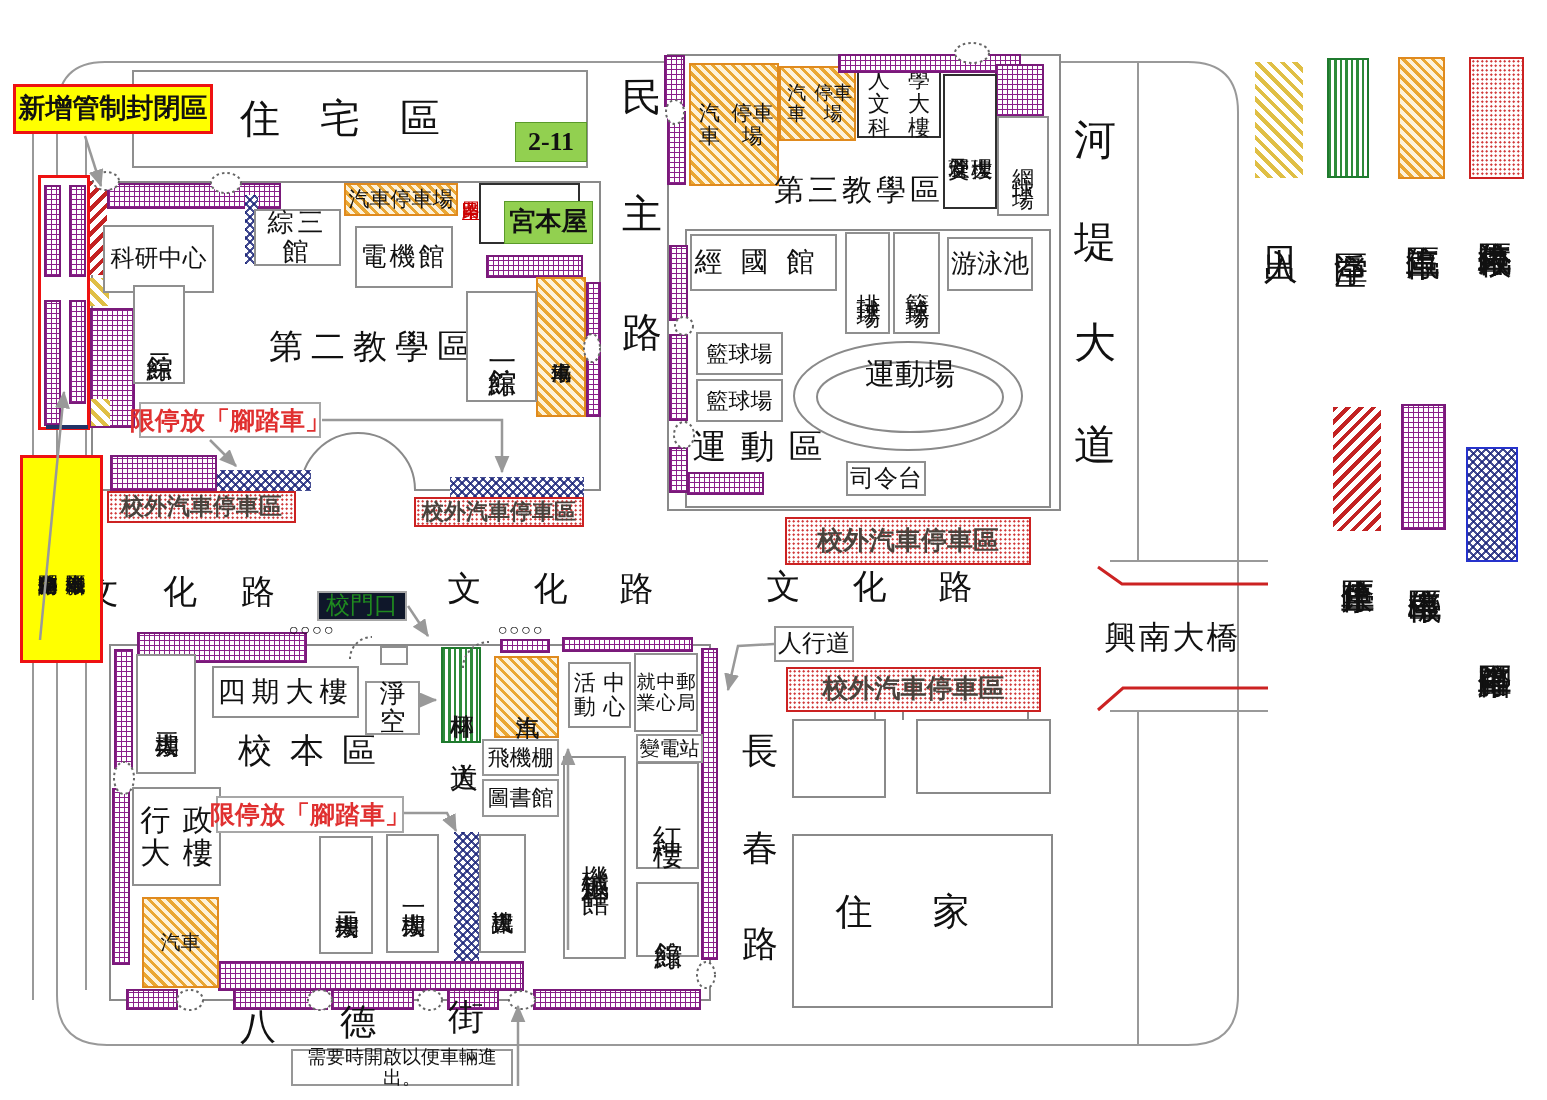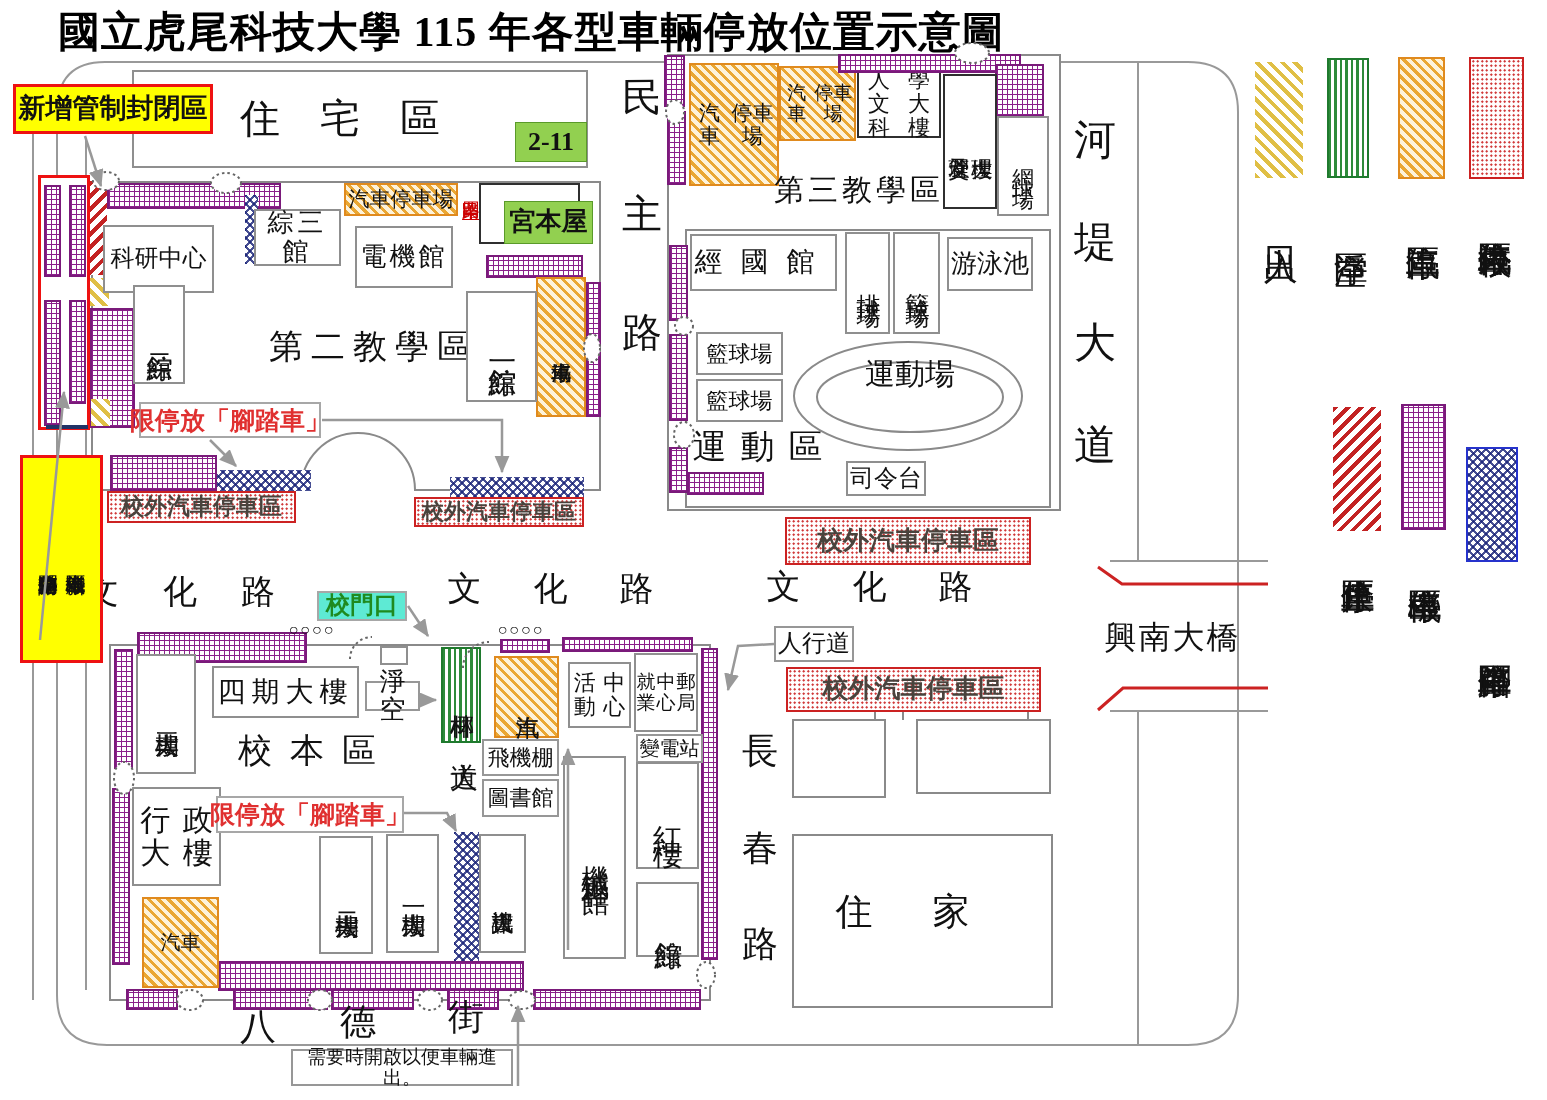--- a/index.html
+++ b/index.html
@@ -13,21 +13,21 @@
       text-align:center;color:#111;line-height:1.08;}
   .bld{background:#fff;border:2px solid #8f8f8f;}
   .bldb{background:#fff;border:2px solid #2f2f2f;}
   .vbld{background:#fff;border:2px solid #8f8f8f;writing-mode:vertical-rl;text-orientation:upright;}
   .lbl{white-space:nowrap;background:transparent;}
   .vlbl{writing-mode:vertical-rl;text-orientation:upright;justify-content:flex-start;white-space:nowrap;}
   .vroad{flex-direction:column;justify-content:space-between;}
   .vt{writing-mode:vertical-rl;text-orientation:upright;}
   .note{background:#fff;border:2px solid #979797;}
   .redlbl{background:#fff;border:2px solid #a7a7a7;color:#e03030;font-weight:bold;white-space:nowrap;}
-  .grnlbl{background:#5eead4;border:2px solid #a7a7a7;color:#1f8a1f;font-weight:bold;white-space:nowrap;}
+  .grnlbl{background:#0f172a;border:2px solid #a7a7a7;color:#1f8a1f;font-weight:normal;white-space:nowrap;}
   .ylw{background:#ffff00;border:3px solid #ee1111;font-weight:bold;white-space:nowrap;}
   .ylwv{background:#ffff00;border:3px solid #ee1111;}
   .ylwv .vcol{writing-mode:vertical-rl;text-orientation:upright;margin:0 3px;}
   .cols2{gap:0px;}
   .cols2 .vcol{writing-mode:vertical-rl;text-orientation:upright;}
   .grn{background:#92d050;border:1px solid #5a9a2a;font-weight:bold;}
   .redframe{background:#fff;border:3px solid #ee1111;}
   .bar{background:#223366;}
   
   .pat-moto{background-color:#fff;border:2px solid #7a1a7a;
@@ -82,21 +82,20 @@
       <rect x="793" y="720" width="92" height="77"></rect>
       <rect x="917" y="720" width="133" height="73"></rect>
       <rect x="793" y="835" width="259" height="172"></rect>
       <path d="M875,712 V720 M903,712 V720 M1028,712 V720" fill="none"></path>
 
       <ellipse cx="908" cy="396" rx="114" ry="54"></ellipse>
       <ellipse cx="910" cy="397" rx="93" ry="35"></ellipse>
     </g>
   </svg>
 
-  <div id="title">國立虎尾科技大學 115 年各型車輛停放位置示意圖</div>
 
   <div id="nodes">
       <div class="nd pat-ent" style="left: 1255px; top: 62px; width: 48px; height: 116px;"></div>
       <div class="nd pat-clr" style="left: 1327px; top: 58px; width: 42px; height: 120px;"></div>
       <div class="nd pat-car" style="left: 1398px; top: 57px; width: 47px; height: 122px;"></div>
       <div class="nd pat-off" style="left: 1469px; top: 57px; width: 55px; height: 122px;"></div>
       <div class="nd pat-nop" style="left: 1333px; top: 407px; width: 48px; height: 124px;"></div>
       <div class="nd pat-moto" style="left: 1401px; top: 404px; width: 45px; height: 126px;"></div>
       <div class="nd pat-bike" style="left: 1466px; top: 447px; width: 52px; height: 115px;"></div>
       <div class="nd vlbl" style="left: 1258px; top: 222px; width: 44px; height: 150px; font-size: 34px;">
@@ -299,21 +298,21 @@
       <div class="nd pat-moto" style="left: 533px; top: 989px; width: 168px; height: 21px;"></div>
       <div class="nd pat-moto" style="left: 500px; top: 639px; width: 50px; height: 14px;"></div>
       <div class="nd pat-moto" style="left: 562px; top: 637px; width: 131px; height: 15px;"></div>
       <div class="nd pat-moto" style="left: 701px; top: 648px; width: 17px; height: 312px;"></div>
       <div class="nd vbld" style="left: 136px; top: 654px; width: 60px; height: 120px; font-size: 24px;">
         <span class="lbtx">三期大樓</span>
       </div>
       <div class="nd bld" style="left: 212px; top: 666px; width: 147px; height: 52px; font-size: 28px; letter-spacing: 6px;">
         <span class="lbtx">四期大樓</span>
       </div>
-      <div class="nd note" style="left: 365px; top: 681px; width: 55px; height: 30px; font-size: 26px;">
+      <div class="nd note" style="left: 365px; top: 681px; width: 55px; height: 54px; font-size: 26px;">
         <span class="lbtx">淨空</span>
       </div>
       <div class="nd lbl" style="left: 250px; top: 732px; width: 132px; height: 38px; font-size: 34px; letter-spacing: 18px;">
         <span class="lbtx">校本區</span>
       </div>
       <div class="nd bld" style="left: 380px; top: 646px; width: 28px; height: 19px;"></div>
       <div class="nd bld" style="left: 132px; top: 787px; width: 89px; height: 99px; font-size: 30px;">
         <div>行大</div>
         <div>政樓</div>
       </div>

